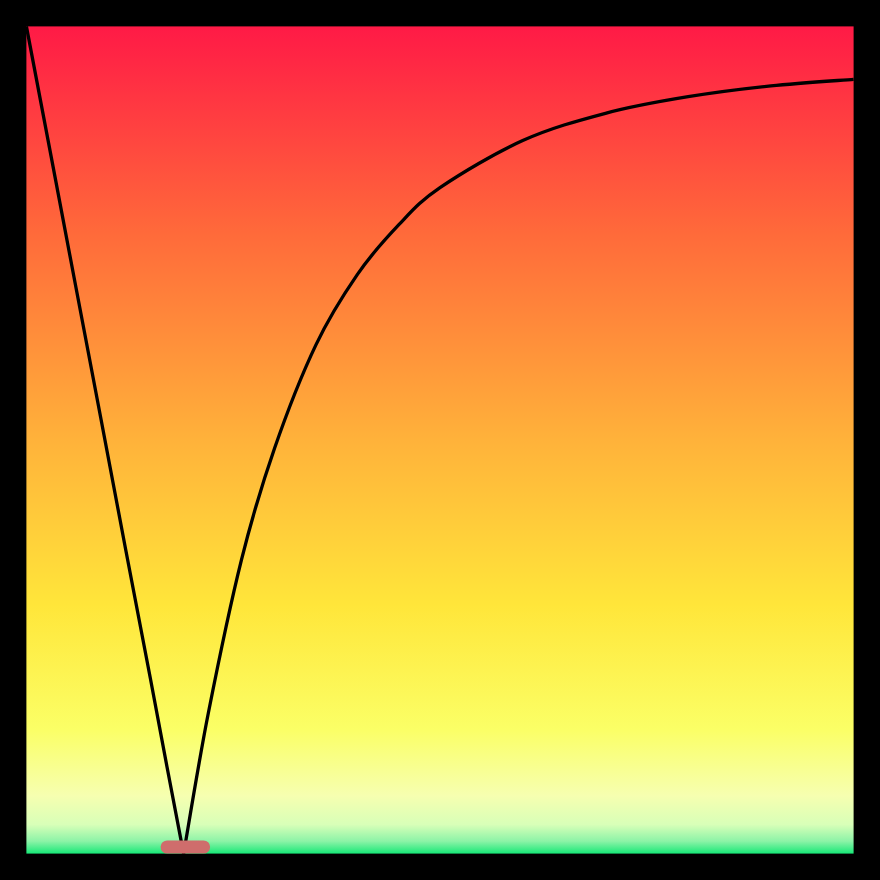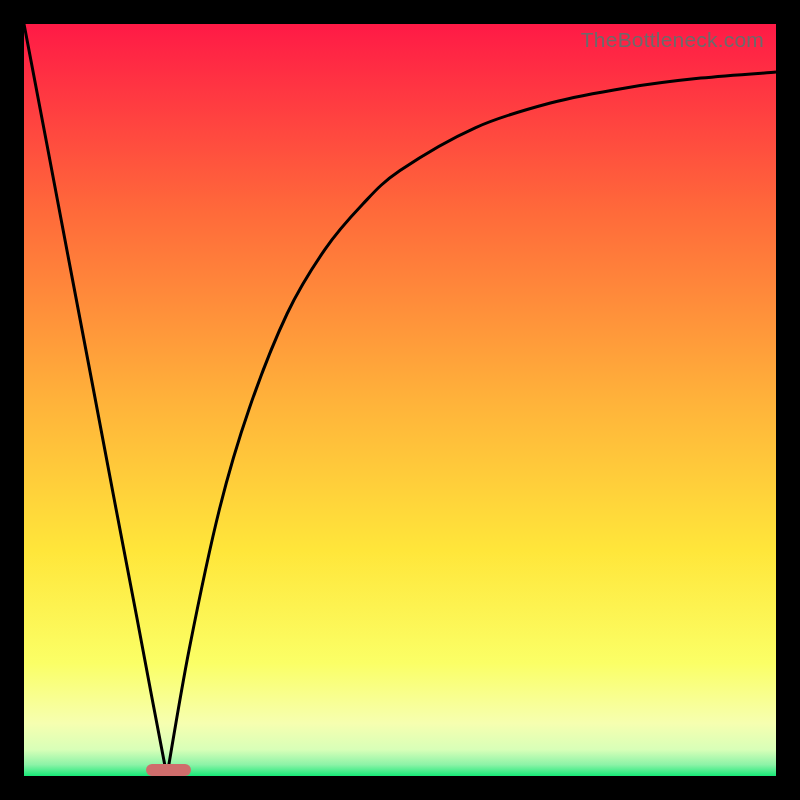--- a/index.html
+++ b/index.html
@@ -50,21 +50,20 @@
     border-radius: 6px;
     
   }
 </style>
 </head>
 <body>
 
 <div class="frame">
   <div class="plot" style="background: linear-gradient(rgb(255, 26, 70) 0%, rgb(255, 106, 58) 25%, rgb(255, 178, 58) 50%, rgb(255, 230, 58) 70%, rgb(251, 255, 102) 85%, rgb(246, 255, 176) 93%, rgb(216, 255, 184) 96.5%, rgb(140, 243, 167) 98.5%, rgb(23, 232, 119) 100%);">
 
-    <div class="watermark">TheBottleneck.com</div>
 
     <svg class="curve" viewBox="0 0 752 752" preserveAspectRatio="none">
       <path fill="none" stroke="#000000" stroke-width="3" d="M0.0 0.0 L22.6 118.8 L45.1 237.6 L67.7 356.4 L90.2 475.3 L112.8 593.3 L127.8 673.0 L142.9 752.0"></path>
       <path fill="none" stroke="#000000" stroke-width="3" d="M142.9 752 C146.7 730.7, 156.6 668.7, 165.4 624.2 C174.2 579.7, 185.5 525.1, 195.5 485.0 C205.5 444.9, 214.3 416.1, 225.6 383.5 C236.9 350.9, 250.7 315.8, 263.2 289.5 C275.7 263.2, 288.3 243.8, 300.8 225.6 C313.3 207.4, 325.9 193.7, 338.4 180.5 C350.9 167.3, 357.2 159.4, 376.0 146.6 C394.8 133.8, 426.1 115.1, 451.2 103.8 C476.3 92.5, 501.3 85.7, 526.4 79.0 C551.5 72.3, 576.5 68.0, 601.6 63.9 C626.7 59.8, 651.7 56.7, 676.8 54.1 C701.9 51.5, 739.5 49.1, 752.0 48.1"></path>
     </svg>
 
     <div class="marker" style="width: 45.12px; left: 121.824px; bottom: 0px; height: 12px; background: rgb(207, 109, 108);"></div>
 
   </div>
 </div>

